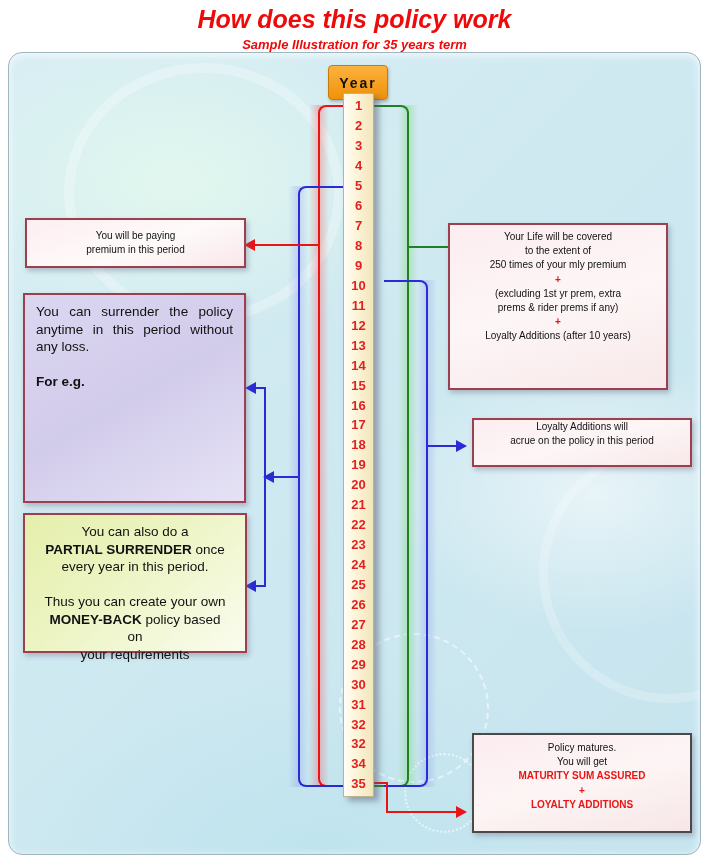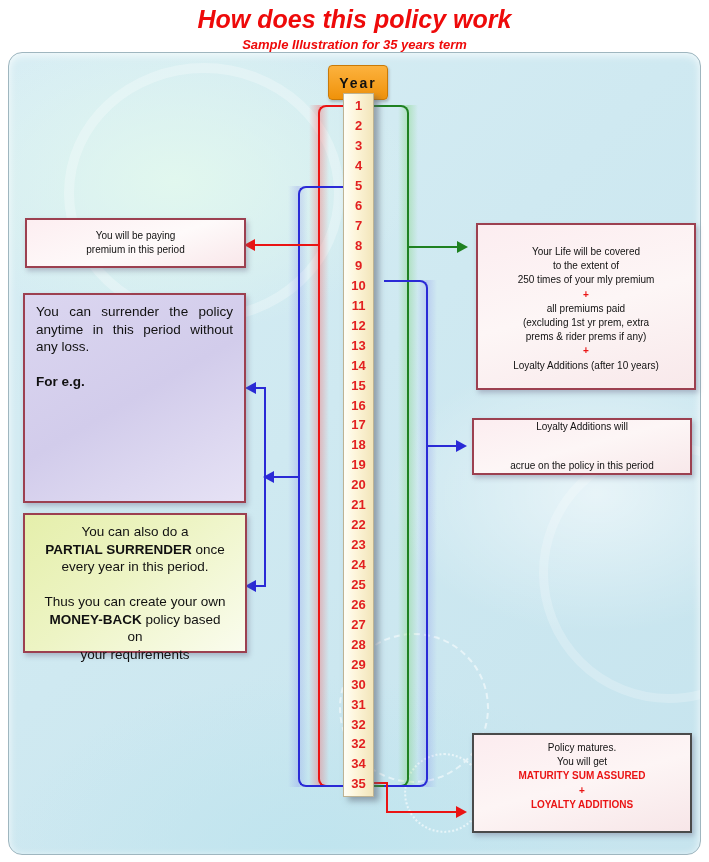--- a/index.html
+++ b/index.html
@@ -89,26 +89,26 @@
   .box-premium { left:25px; top:218px; width:221px; height:50px;
     background:linear-gradient(160deg,#fdeef1 0%,#fefafa 55%,#f9e7ea 100%);
     border:2px solid #9c4050; display:flex; flex-direction:column; justify-content:center; }
   .box-surrender { left:23px; top:293px; width:223px; height:210px;
     background:linear-gradient(150deg,#dbd6f0 0%,#d2cceb 50%,#e6e2f5 100%);
     border:2px solid #9c4050; padding:8px 11px; font-size:13.5px; line-height:1.31; }
   .box-partial { left:23px; top:513px; width:224px; height:140px;
     background:linear-gradient(140deg,#e5efab 0%,#edf4c4 45%,#fafce e 100%);
     background:linear-gradient(140deg,#e5efab 0%,#edf4c4 45%,#fafcee 100%);
     border:2px solid #9c4050; padding:8px 19px; font-size:13.5px; line-height:1.31; }
-  .box-coverage { left:476px; top:223px; width:220px; height:167px;
+  .box-coverage { left:448px; top:223px; width:220px; height:167px;
     background:linear-gradient(165deg,#fcedf0 0%,#fdf6f6 50%,#f8e8ea 100%);
-    border:2px solid #9c4050; padding:20px 4px; }
-  .box-loyalty { left:472px; top:418px; width:220px; height:57px;
+    border:2px solid #9c4050; padding:5px 4px; }
+  .box-loyalty { left:472px; top:418px; width:220px; height:49px;
     background:linear-gradient(165deg,#fcedf0 0%,#fdf6f6 50%,#f8e8ea 100%);
-    border:2px solid #9c4050; display:flex; flex-direction:column; justify-content:space-between; }
+    border:2px solid #9c4050; display:flex; flex-direction:column; justify-content:flex-start; }
   .box-maturity { left:472px; top:733px; width:220px; height:100px;
     background:linear-gradient(165deg,#fcecef 0%,#fdf5f5 50%,#f7e6e8 100%);
     border:2px solid #4a4a4a; padding:6px 2px; }
 </style>
 </head>
 <body>
 
 <div id="stage">
 
   <div class="page-title">How does this policy work</div>
@@ -210,21 +210,20 @@
       <div class="sp"></div>
       <div class="para"><span>Thus you can create your own</span></div>
       <div class="para"><span class="b">MONEY-BACK</span><span> policy based on</span></div>
       <div class="para"><span>your requirements</span></div>
     </div>
   <div class="box box-coverage center">
       <div class="para"><span>Your Life will be covered</span></div>
       <div class="para"><span>to the extent of</span></div>
       <div class="para"><span>250 times of your mly premium</span></div>
       <div class="para"><span class="b" style="color: rgb(234, 20, 20);">+</span></div>
-      <div class="para"><span>all premiums paid</span></div>
       <div class="para"><span>(excluding 1st yr prem, extra</span></div>
       <div class="para"><span>prems &amp; rider prems if any)</span></div>
       <div class="para"><span class="b" style="color: rgb(234, 20, 20);">+</span></div>
       <div class="para"><span>Loyalty Additions (after 10 years)</span></div>
     </div>
   <div class="box box-loyalty center">
       <div class="para"><span>Loyalty Additions will</span></div>
       <div class="para"><span>acrue on the policy in this period</span></div>
     </div>
   <div class="box box-maturity center">

